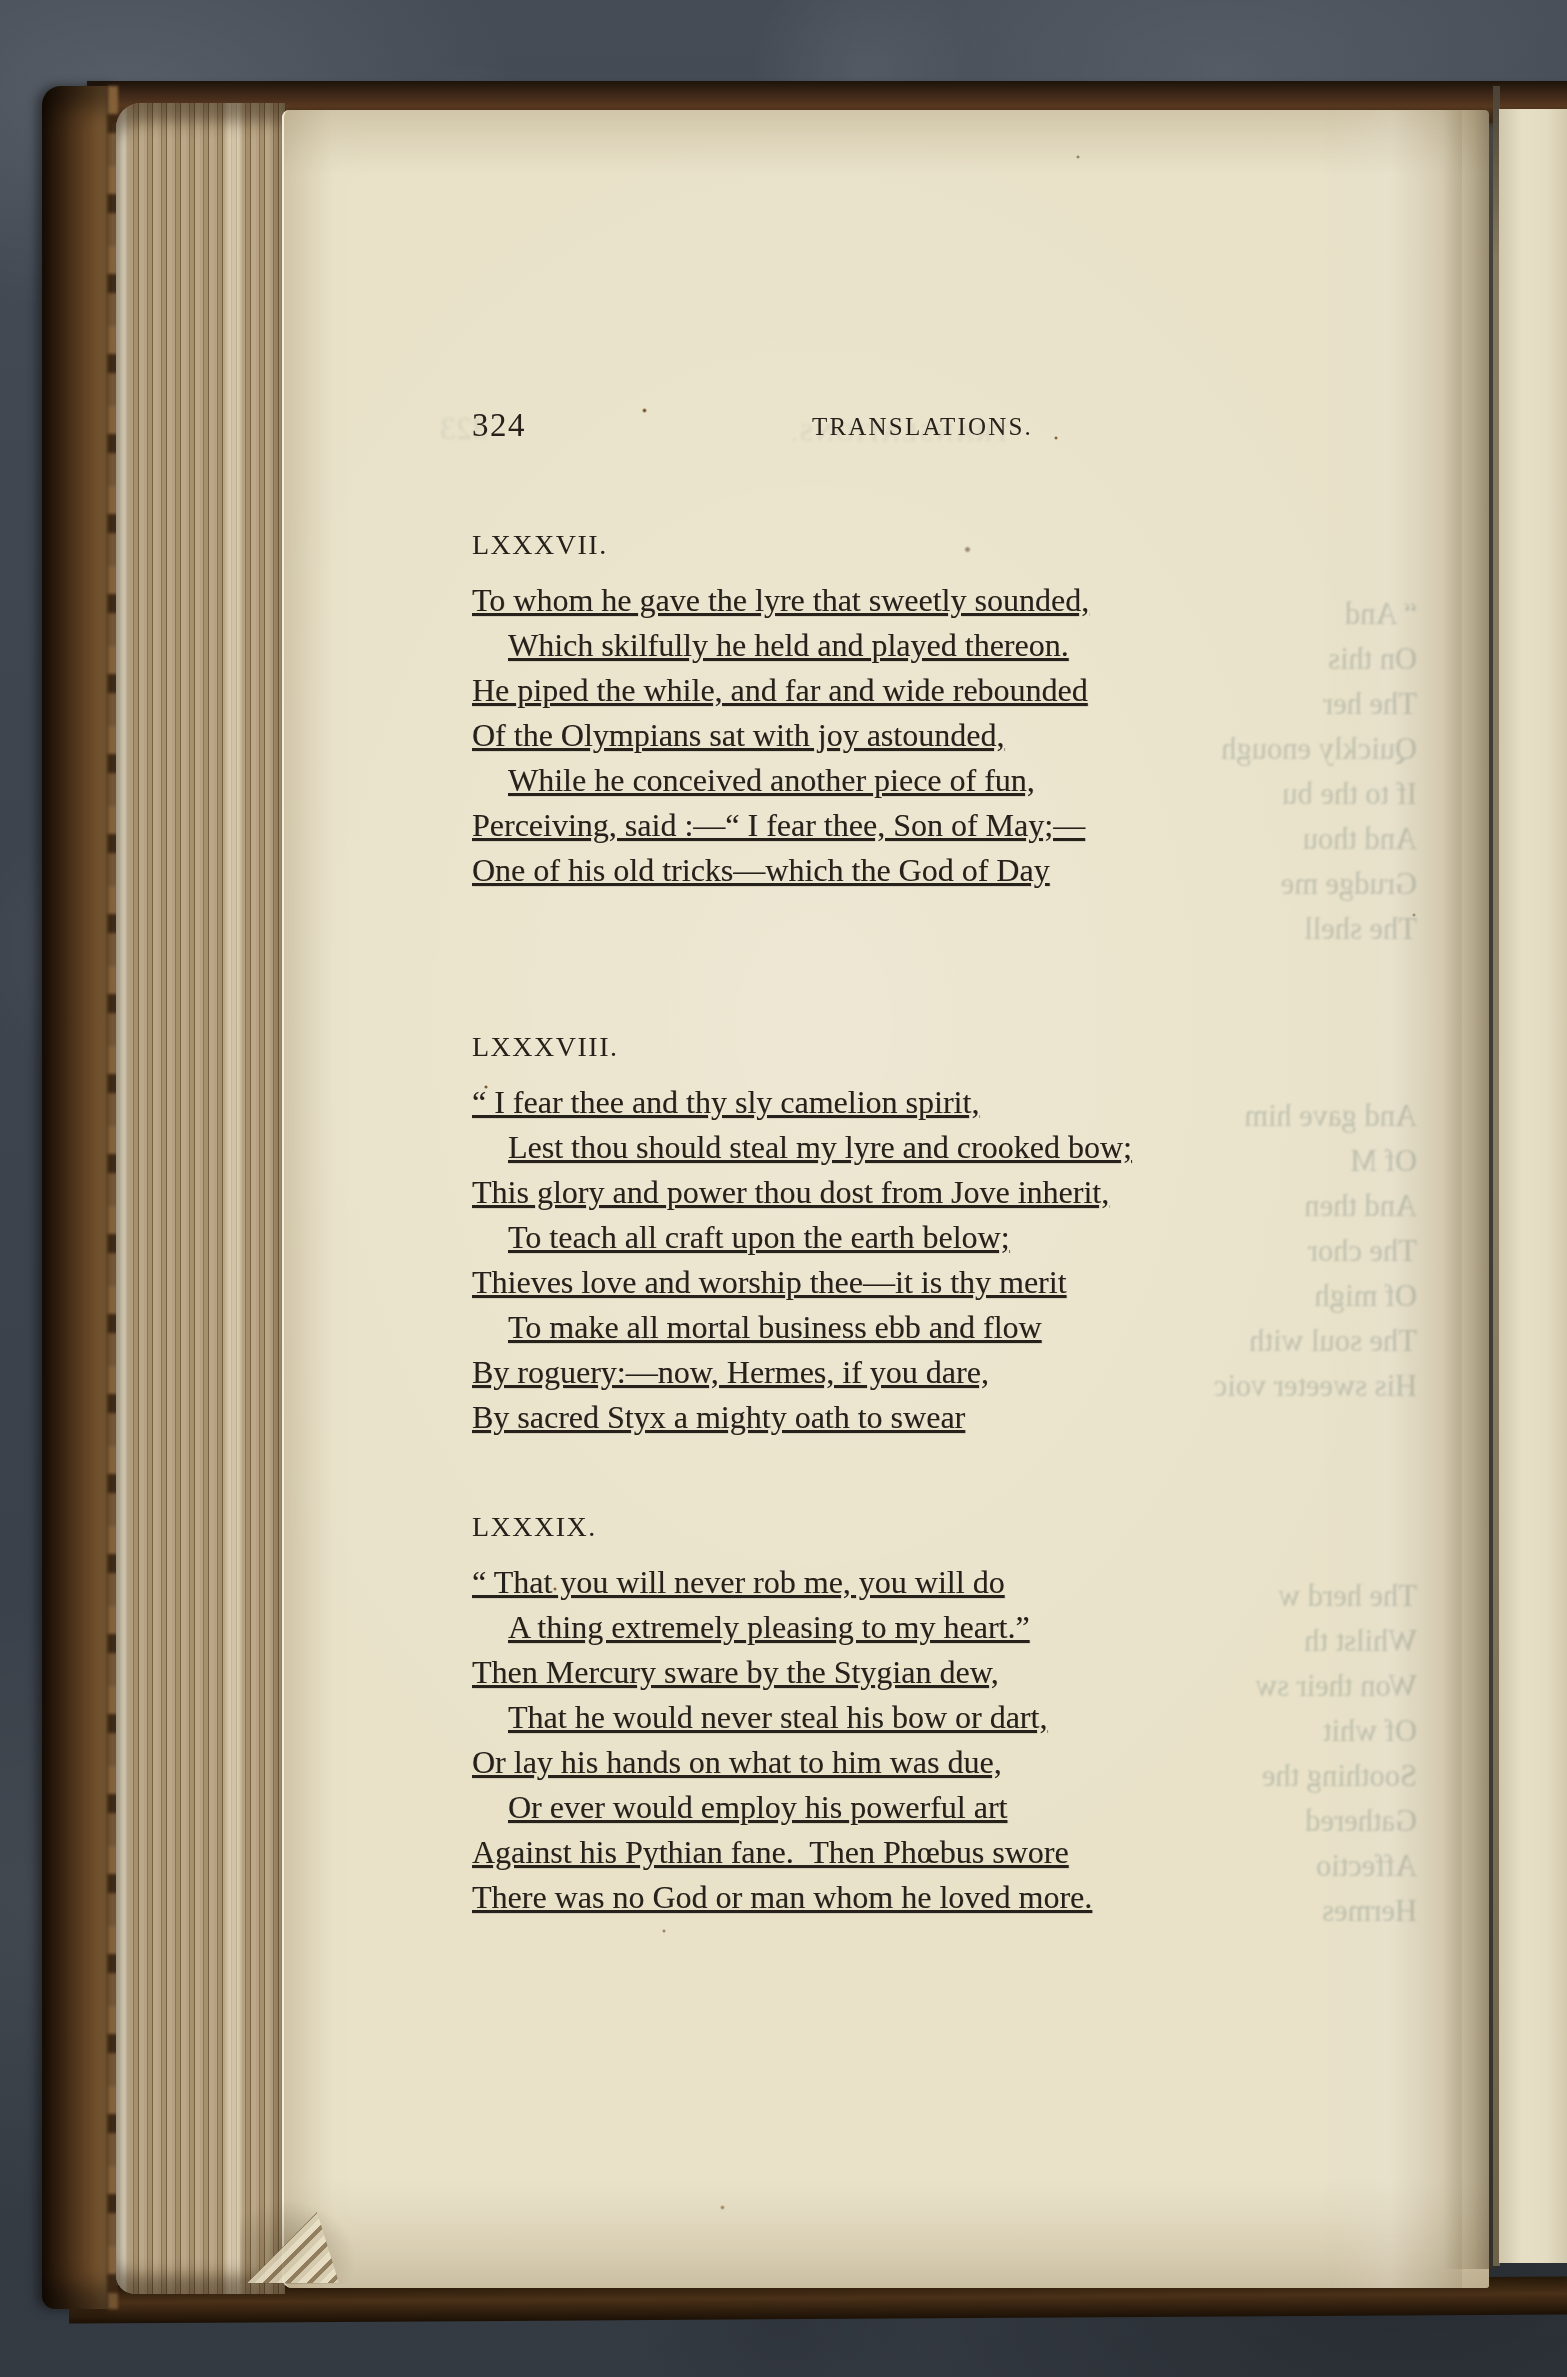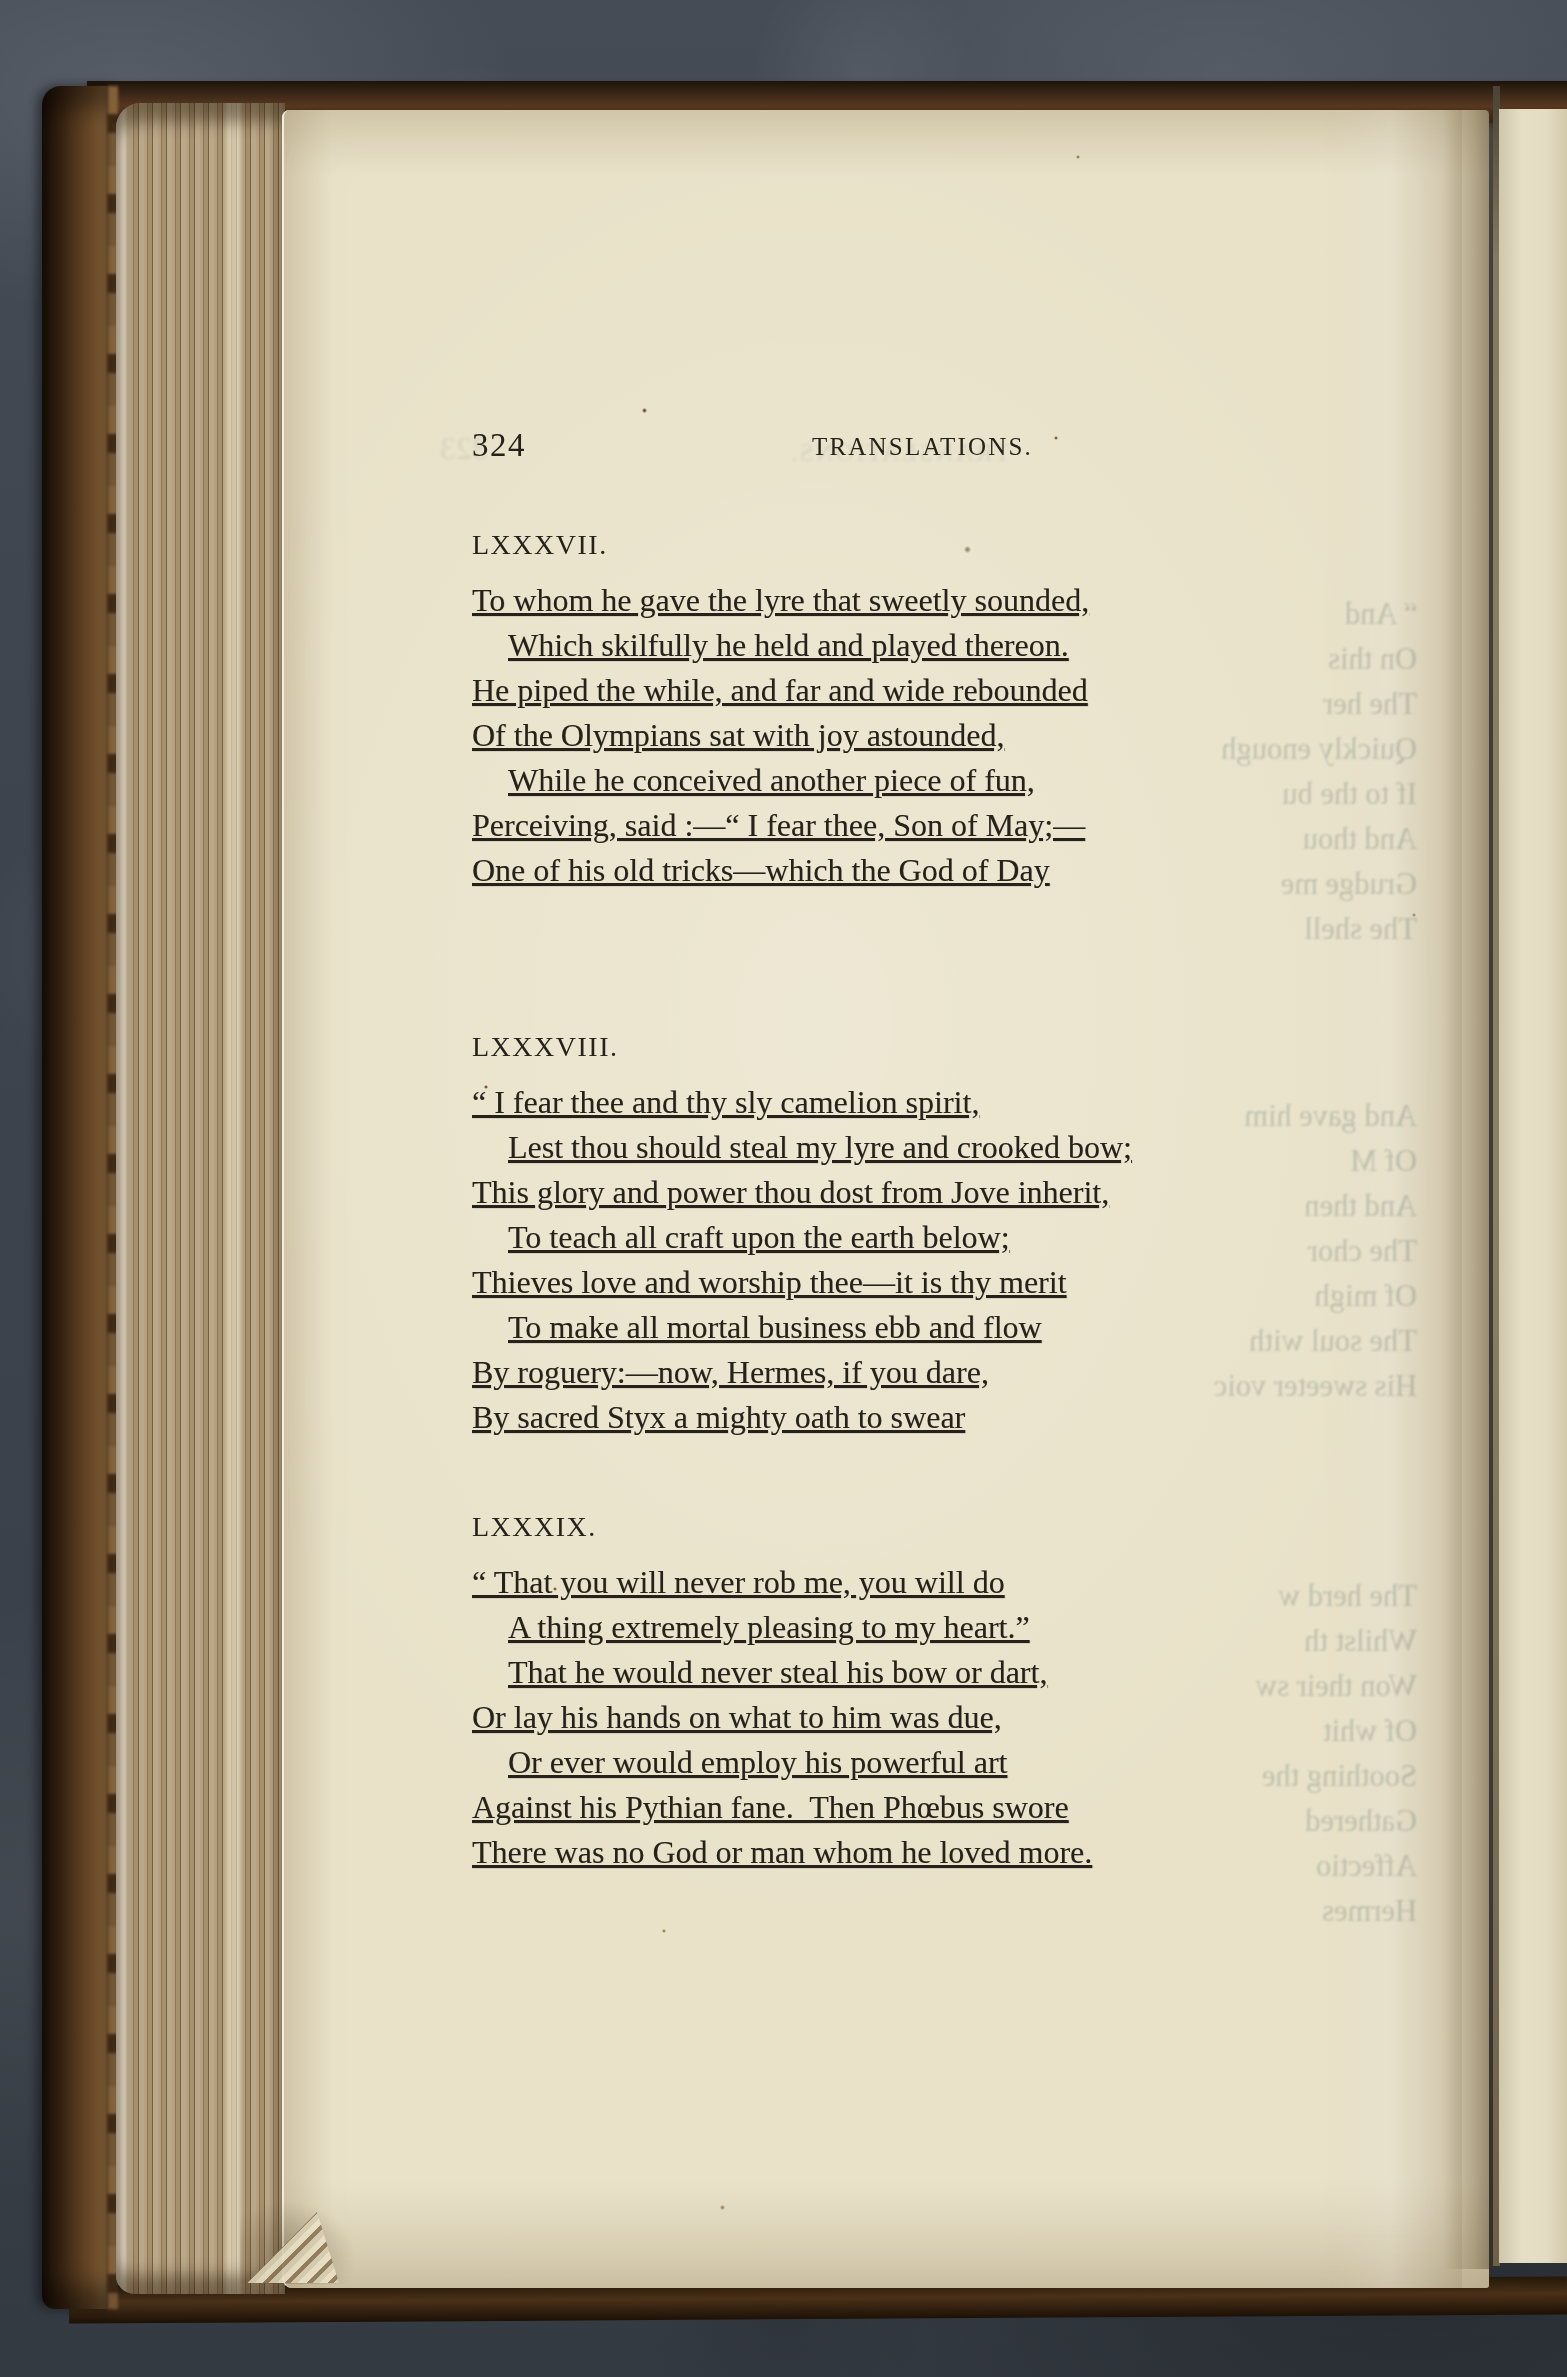--- a/index.html
+++ b/index.html
@@ -69,21 +69,21 @@
     background:linear-gradient(90deg, #cfc6ab 0%, #e6dfc6 34%, #e3dcc2 70%, #d3c9ad 100%);}
   
   .dogear{position:absolute; left:-45px; top:2102px; width:100px; height:71px;
     background:repeating-linear-gradient(135deg,#ece3c9 0 5.8px,#8d7a5a 5.8px 10.2px,#d9cfb2 10.2px 15.3px);
     clip-path:polygon(8% 100%, 100% 100%, 78% 0);
     filter:blur(0.4px); opacity:.9;}
   .dogear-shadow{position:absolute; left:-44px; top:2090px; width:116px; height:84px;
     background:radial-gradient(ellipse at 40% 70%, rgba(70,55,30,.35), transparent 70%);}
   
   .textblock{position:absolute; left:188px; top:0; width:901px; color:#26211a;}
-  .pg-header{position:absolute; top:297px; left:0; width:100%; height:44px;margin-top:20px;}
+  .pg-header{position:absolute; top:297px; left:0; width:100%; height:44px;}
   .pageno{position:absolute; left:0; top:0; font-size:33px; letter-spacing:1.5px;}
   .runtitle{position:absolute; left:0; top:5.8px; width:100%; text-align:center;
     font-size:25px; letter-spacing:2.2px;}
   .stanza{position:absolute; left:0; width:100%;}
   .stanza h2{margin:0; font-size:28px; font-weight:normal; letter-spacing:1.5px;}
   .lines{margin-top:17.4px;text-decoration:underline;}
   .lines p{margin:0; font-size:32px; line-height:45px; white-space:pre;
     text-shadow:0.4px 0.4px 0 rgba(30,25,18,.28);}
   .lines p.indent{padding-left:36px;}
   .s87{top:419px;} .s88{top:921px;} .s89{top:1401px;}
@@ -188,20 +188,21 @@
           <p>The soul with</p>
           <p>His sweeter voic</p>
         </div>
       </section>
 
       <section class="stanza s89">
         <h2>LXXXIX.</h2>
         <div class="lines">
           <p>“ That you will never rob me, you will do</p>
           <p class="indent">A thing extremely pleasing to my heart.”</p>
+          <p>Then Mercury sware by the Stygian dew,</p>
           <p class="indent">That he would never steal his bow or dart,</p>
           <p>Or lay his hands on what to him was due,</p>
           <p class="indent">Or ever would employ his powerful art</p>
           <p>Against his Pythian fane.  Then Phœbus swore</p>
           <p>There was no God or man whom he loved more.</p>
         </div>
         <div class="ghost">
           <p>The herd w</p>
           <p>Whilst th</p>
           <p>Won their sw</p>

